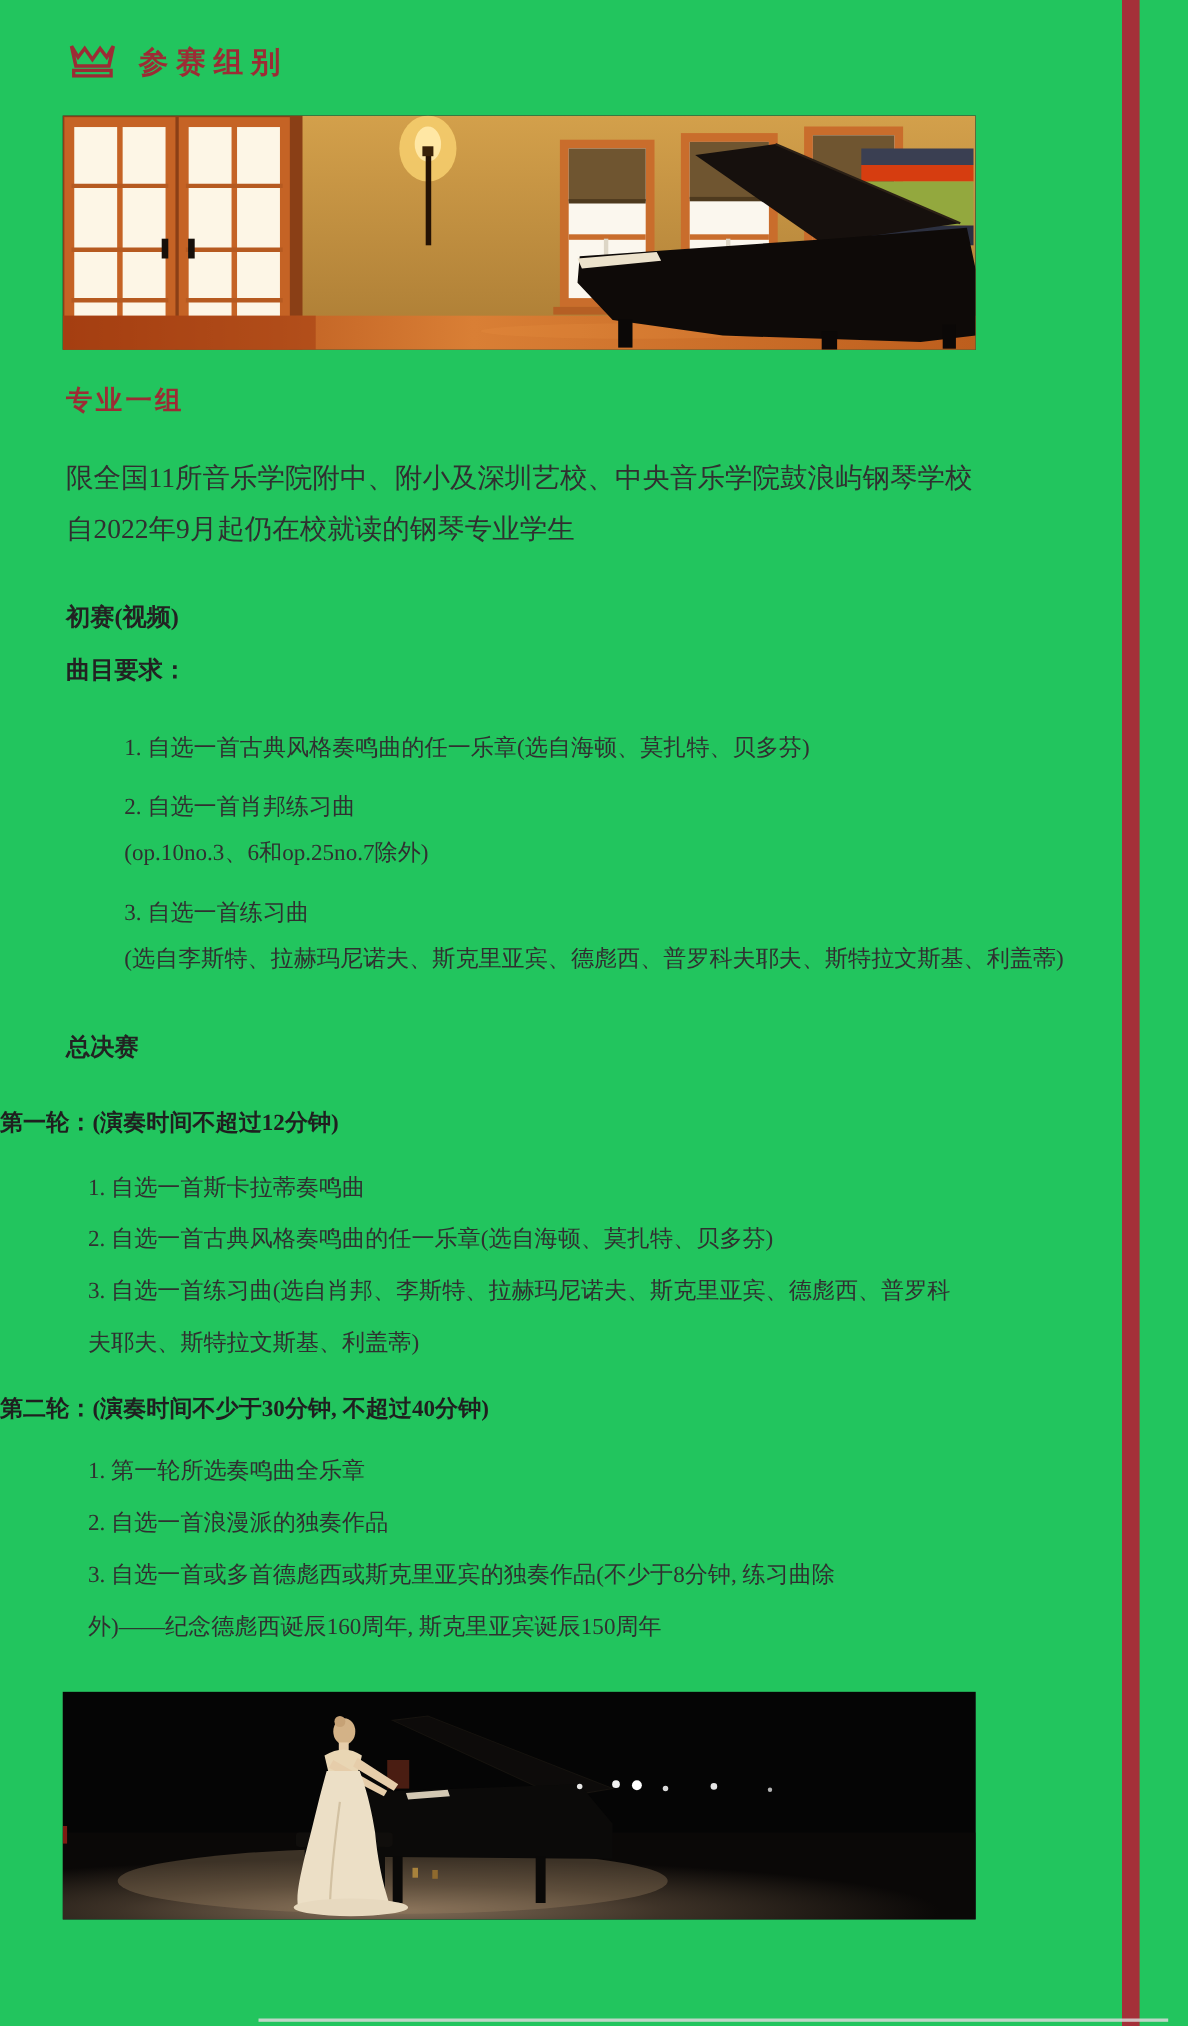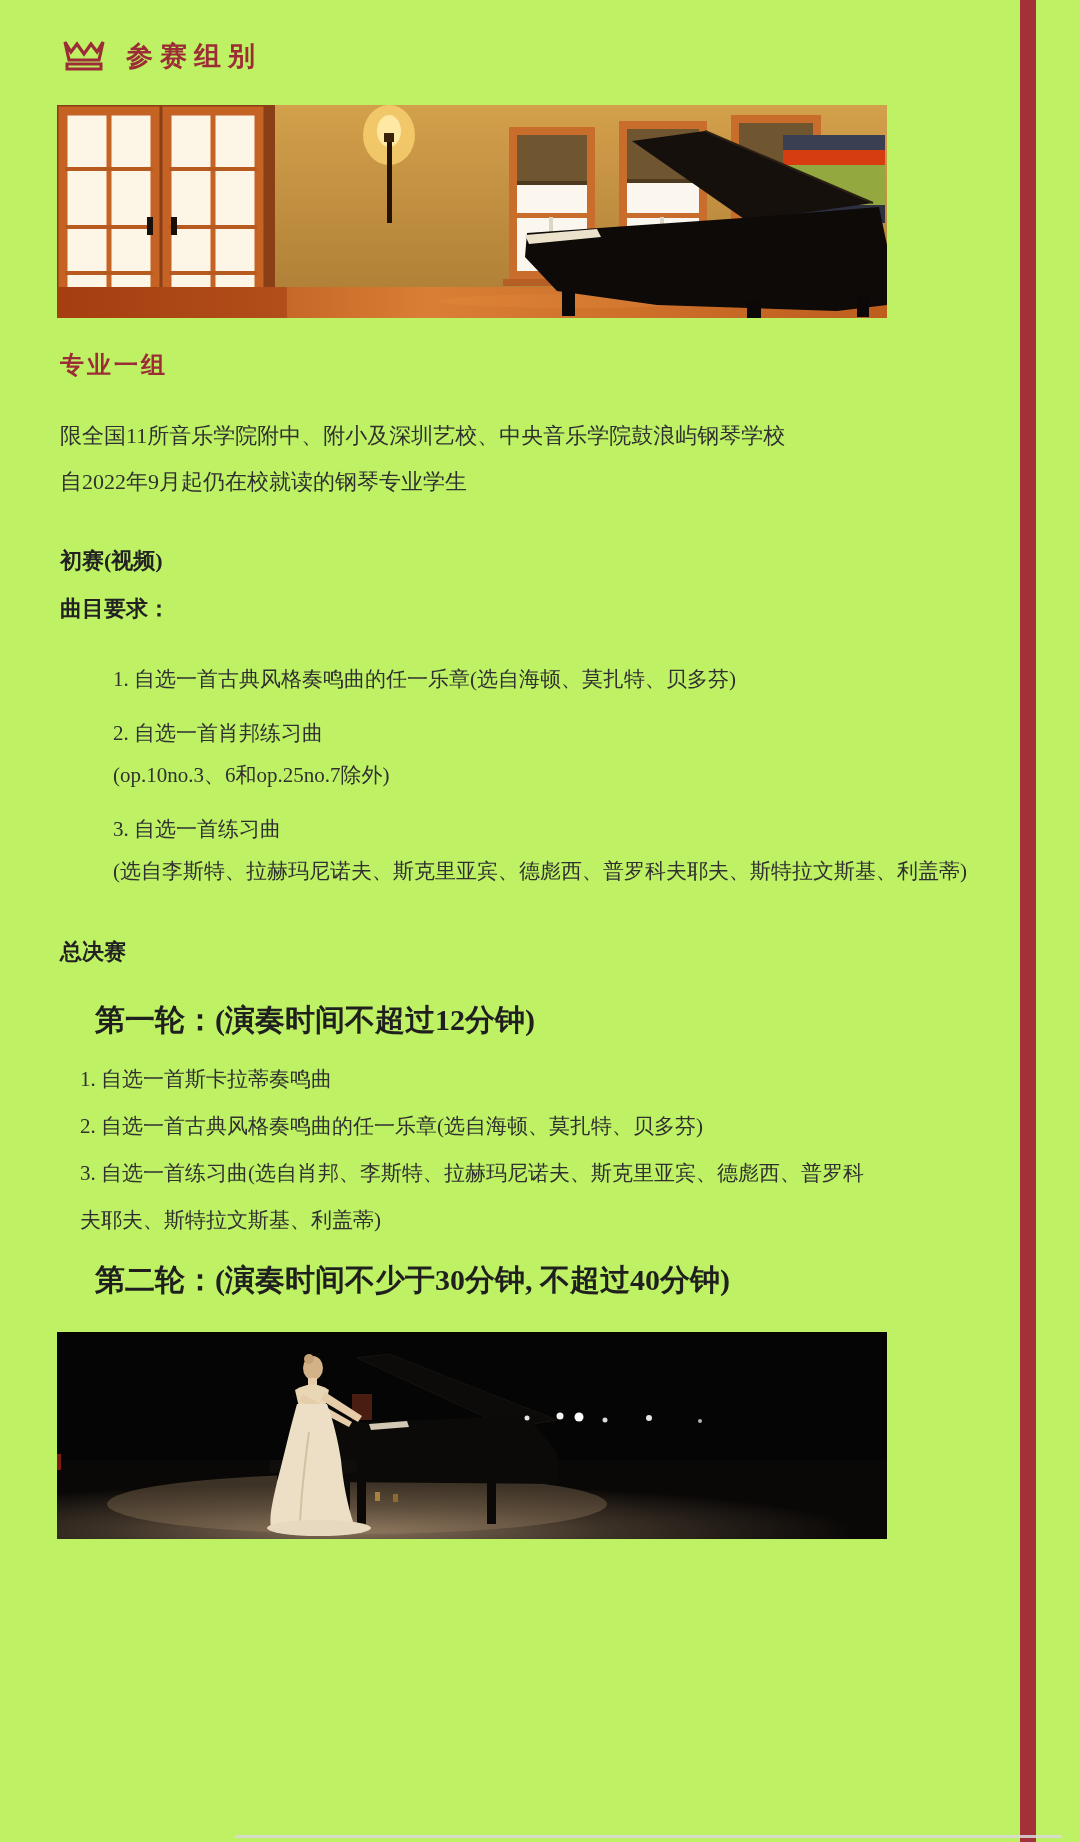--- a/index.html
+++ b/index.html
@@ -1,38 +1,38 @@
 <!DOCTYPE html>
 <html><head>
 <meta charset="utf-8">
 <style>
   * { margin:0; padding:0; box-sizing:border-box; }
   html,body { background:#ffffff; }
   .page {
-    position:relative; width:1080px; height:1842px; background:#bef264;
+    position:relative; width:1080px; height:1842px; background:#22c55e;
     overflow:hidden;
     font-family:"Liberation Serif","DejaVu Serif",serif; color:#2e2e2e;
   }
   .accent-bar { position:absolute; left:1020px; top:0; width:16px; height:1842px; background:#a43039; }
   .header { display:flex; align-items:center; gap:18px; padding-top:38px; margin-left:60px; height:74px; }
   .crown { display:inline-block; width:48px; height:36px; }
   .crown svg { display:block; }
   .page-title { font-size:27px; font-weight:bold; color:#9c2c35; letter-spacing:7px; }
   .photo { margin-left:57px; width:830px; overflow:hidden; background:#222; }
   .photo svg { display:block; }
   .photo-room { margin-top:31px; height:213px; }
   .photo-stage { margin-top:36px; height:207px; }
   .group-title { font-size:24px; font-weight:bold; color:#9c2c35; letter-spacing:3px; margin:27px 0 0 60px; line-height:40px; }
   .doc-heading { font-size:22px; font-weight:bold; color:#222; margin-left:60px; line-height:32px; }
   .mt-50 { margin-top:50px; } .mt-40 { margin-top:40px; } .mt-36 { margin-top:44px; } .mt-16 { margin-top:16px; }
-  .elig-lines { margin:28px 0 0 60px; font-size:22px; line-height:46px; color:#303030; }
+  .elig-lines { margin:28px 0 0 60px; font-size:25px; line-height:46px; color:#303030; }
   .prelim-list { margin:33px 0 0 85px; font-size:21px; color:#303030; }
   .prelim-para { line-height:42px;margin-left:28px; }
   .prelim-para + .prelim-para { margin-top:12px; }
-  .round-heading { font-size:30px; font-weight:bold; color:#1f1f1f; margin-left:95px; line-height:32px; }
+  .round-heading { font-size:21px; font-weight:bold; color:#1f1f1f; line-height:32px; }
   .round-heading.r1 { margin-top:36px; }
   .round-heading.r2 { margin-top:20px; }
   .round-lines { margin-left:80px; font-size:21px; line-height:47px; color:#303030; }
   .round-lines.r1 { margin-top:20px; }
   .round-lines.r2 { margin-top:18px; }
   .text-line { white-space:nowrap; }
   .bottom-rule { position:absolute; left:235px; top:1835px; width:827px; height:3px; background:#d9d9d9; opacity:.85; }
 </style>
 </head>
 <body>
@@ -163,20 +163,26 @@
 
   <h4 class="round-heading r1">第一轮：(演奏时间不超过12分钟)</h4>
   <div class="round-lines r1">
     <div class="text-line">1. 自选一首斯卡拉蒂奏鸣曲</div>
     <div class="text-line">2. 自选一首古典风格奏鸣曲的任一乐章(选自海顿、莫扎特、贝多芬)</div>
     <div class="text-line">3. 自选一首练习曲(选自肖邦、李斯特、拉赫玛尼诺夫、斯克里亚宾、德彪西、普罗科</div>
     <div class="text-line">夫耶夫、斯特拉文斯基、利盖蒂)</div>
   </div>
 
   <h4 class="round-heading r2">第二轮：(演奏时间不少于30分钟, 不超过40分钟)</h4>
+  <div class="round-lines r2">
+    <div class="text-line">1. 第一轮所选奏鸣曲全乐章</div>
+    <div class="text-line">2. 自选一首浪漫派的独奏作品</div>
+    <div class="text-line">3. 自选一首或多首德彪西或斯克里亚宾的独奏作品(不少于8分钟, 练习曲除</div>
+    <div class="text-line">外)——纪念德彪西诞辰160周年, 斯克里亚宾诞辰150周年</div>
+  </div>
 
   <div class="photo photo-stage">
     <svg width="830" height="207" viewBox="0 0 830 207">
       <defs>
         <radialGradient id="stageFloor" cx="0.36" cy="0.9" r="0.75">
           <stop offset="0" stop-color="#85705a"></stop>
             <stop offset="0.4" stop-color="#3d3227"></stop>
             <stop offset="0.8" stop-color="#0a0807"></stop>
         </radialGradient>
       </defs>

